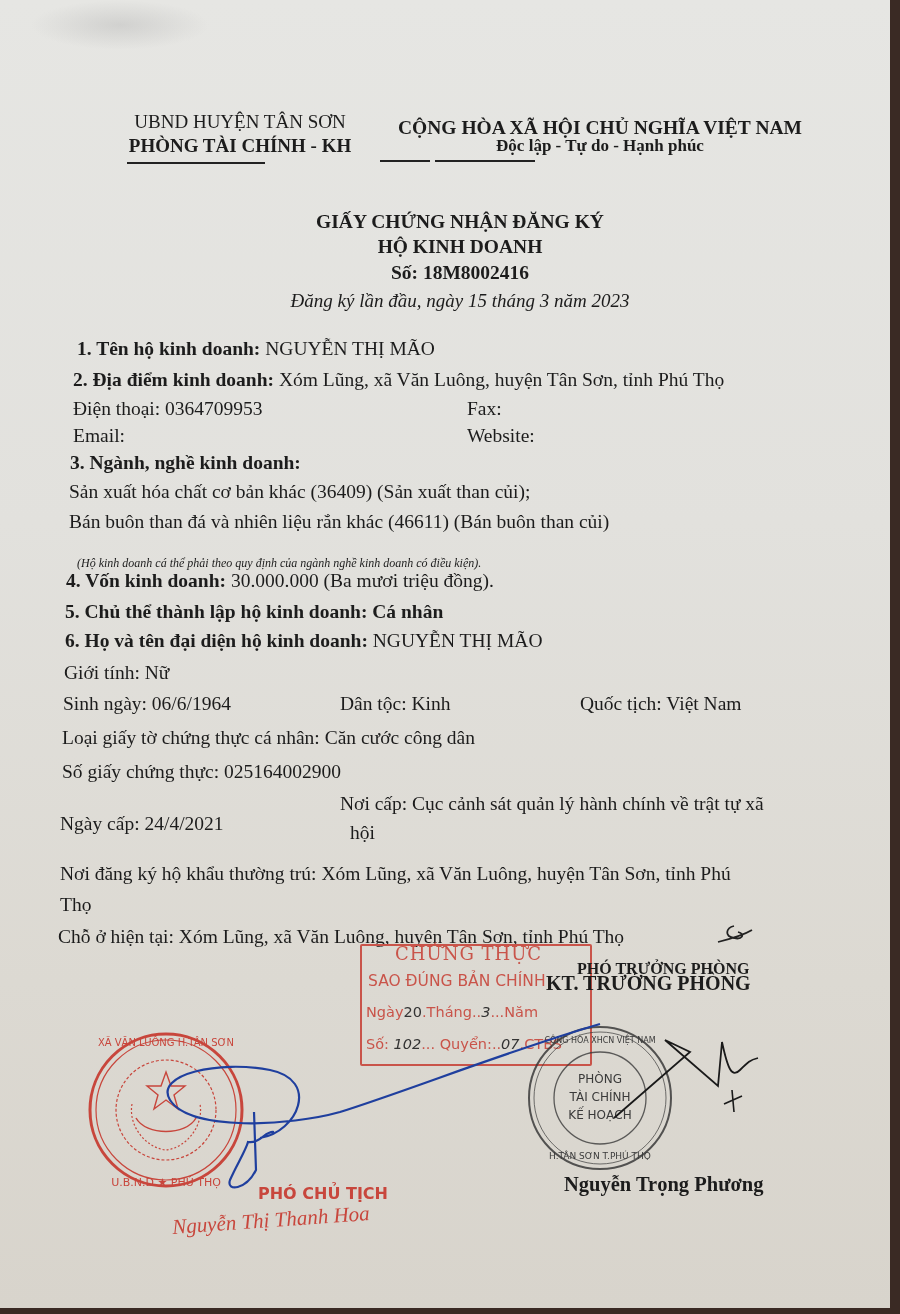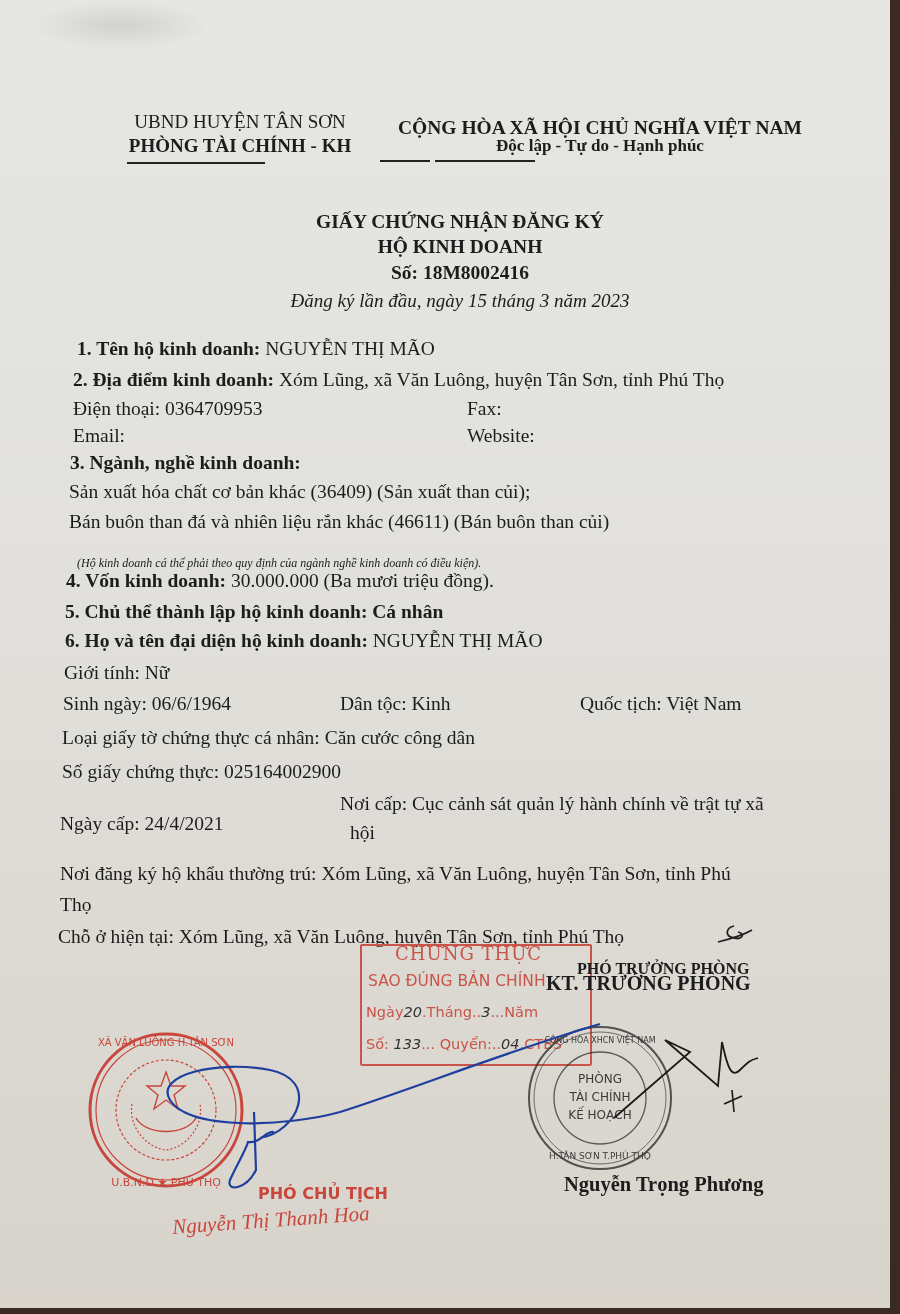--- a/index.html
+++ b/index.html
@@ -141,24 +141,24 @@
     <span>Xóm Lũng, xã Văn Luông, huyện Tân Sơn, tỉnh Phú Thọ</span>
   </div>
   <svg class="sig" style="left:712px; top:922px;" width="48" height="26">
     <path d="M6 20 C 14 18, 30 14, 40 8 M22 4 C 14 6, 12 14, 22 16 C 30 18, 34 12, 26 10" stroke="#222" stroke-width="1.8" fill="none"></path>
   </svg>
 
   <div class="stamp-box"></div>
   <div class="abs stamp-t" style="left:395px; top:943px; font-family:'DejaVu Serif', serif; font-size:18px; letter-spacing:1px;">CHỨNG THỰC</div>
   <div class="abs stamp-t" style="left:368px; top:972px; font-size:15.5px;">SAO ĐÚNG BẢN CHÍNH</div>
   <div class="abs stamp-t" style="left:366px; top:1004px; font-size:14.5px;">
-    <span>Ngày</span><span style="color:#333; font-style:italic;text-align:center;">20</span>.<span>Tháng</span>..<span style="color:#333; font-style:italic;">3</span>...<span>Năm</span>
+    <span>Ngày</span><span style="color:#333; text-align:center;">20</span>.<span>Tháng</span>..<span style="color:#333; font-style:italic;">3</span>...<span>Năm</span>
   </div>
   <div class="abs stamp-t" style="left:366px; top:1036px; font-size:14.5px;">
-    <span>Số:</span> <span style="color:#333; font-style:italic;">133</span>...  <span>Quyển:</span>..<span style="color:#333; font-style:italic;">04</span>.<span>CTBS</span>
+    <span>Số:</span> <span style="color:#333; font-style:italic;">102</span>...  <span>Quyển:</span>..<span style="color:#333; font-style:italic;">07</span>.<span>CTBS</span>
   </div>
 
   <div class="abs b" style="left:546px; top:972px; font-size:20px;">KT. TRƯỞNG PHÒNG</div>
   <div class="abs b" style="left:555px; top:960px; font-size:16px;margin-left:22px;">PHÓ TRƯỞNG PHÒNG</div>
 
   <svg class="sig" style="left:525px; top:1023px;" width="150" height="150" viewBox="0 0 150 150">
     <circle cx="75" cy="75" r="71" stroke="#3a3a3a" stroke-width="2" fill="none" opacity="0.85"></circle>
     <circle cx="75" cy="75" r="66" stroke="#3a3a3a" stroke-width="1" fill="none" opacity="0.7"></circle>
     <circle cx="75" cy="75" r="46" stroke="#3a3a3a" stroke-width="1.3" fill="none" opacity="0.8"></circle>
     <text x="75" y="60" text-anchor="middle" font-family="DejaVu Sans, sans-serif" font-size="12" fill="#3a3a3a">PHÒNG</text>

